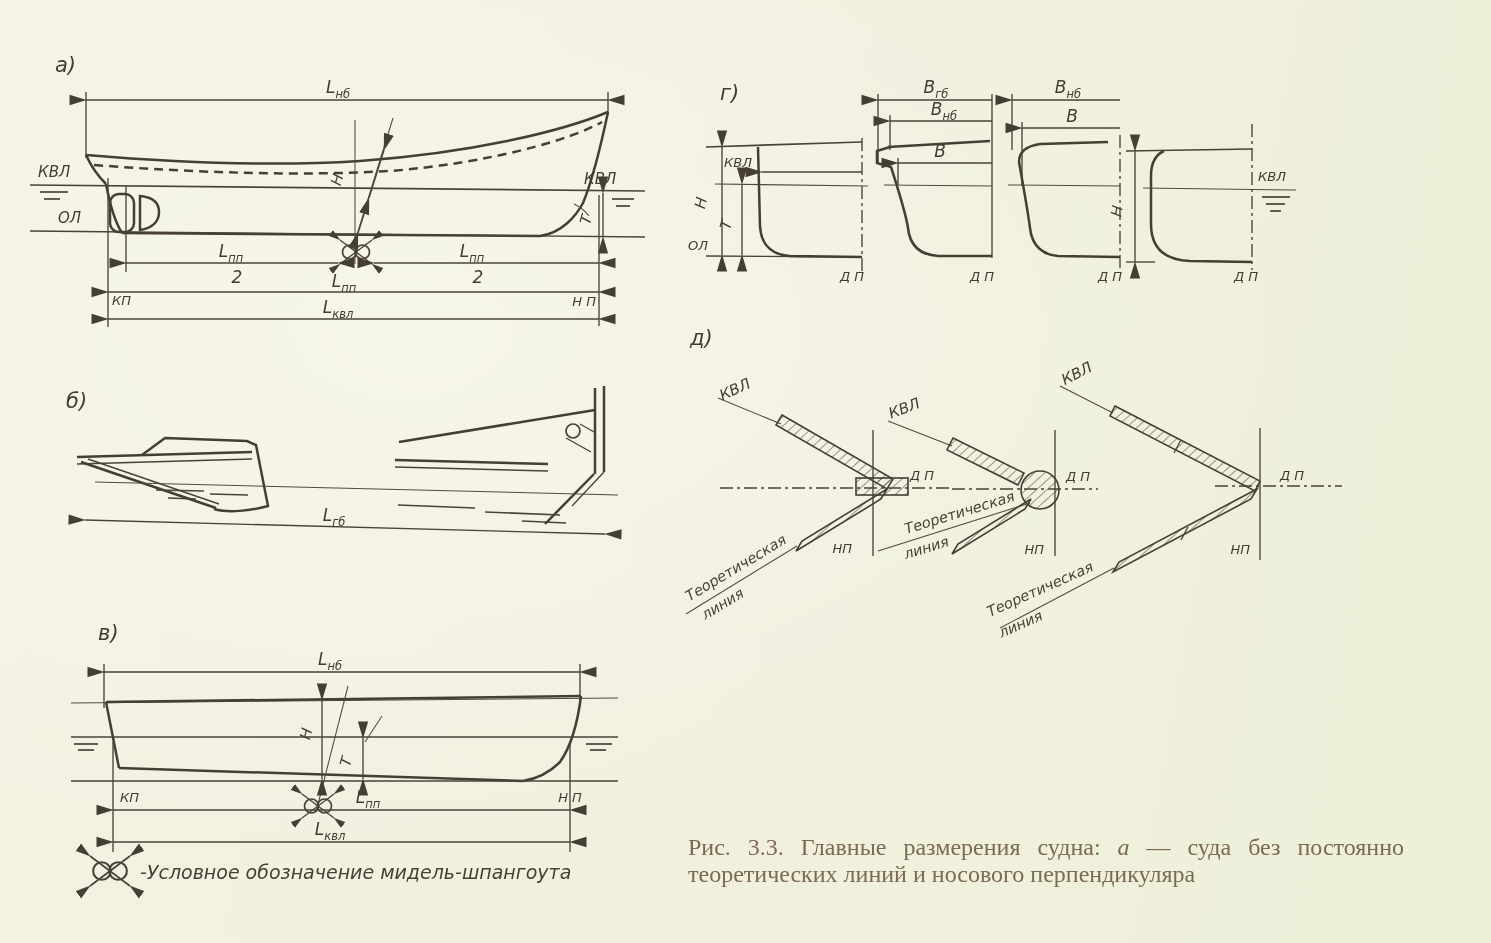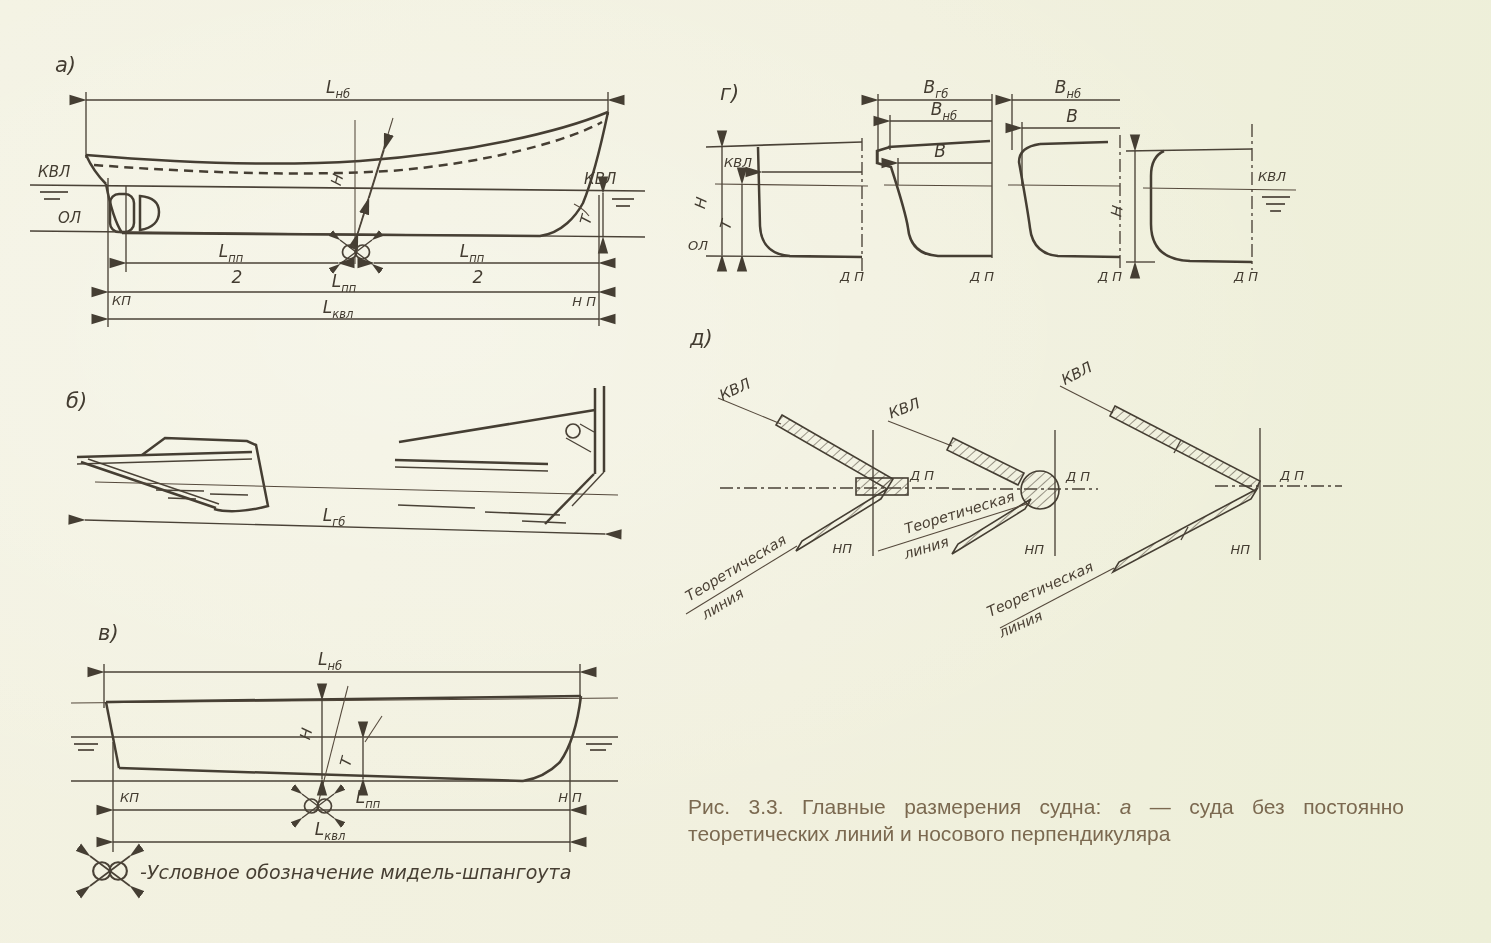--- a/index.html
+++ b/index.html
@@ -19,22 +19,22 @@
   .wave{stroke:#4a4237;stroke-width:1.7;fill:none;}
   .hb{fill:url(#hatch);stroke:#453e33;stroke-width:1.6;}
   text{fill:#433c31;}
   .tag{font-size:21px;font-style:italic;}
   .dim{font-size:17px;font-style:italic;}
   .sub{font-size:11.5px;font-style:italic;}
   .lbl{font-size:15px;font-style:italic;}
   .lbl-s{font-size:13px;font-style:italic;}
   .theor{font-size:14.5px;font-style:italic;fill:#4a4034;}
   .legend-text{font-size:19px;font-style:italic;fill:#473f33;}
-  .caption{position:absolute;left:688px;top:793px;width:716px;
-    font-family:Liberation Sans, sans-serif;font-size:21px;
+  .caption{position:absolute;left:688px;top:834px;width:716px;
+    font-family:Liberation Serif, serif;font-size:24px;
     line-height:27.4px;color:#7b6950;}
   .cap-line{text-align:justify;text-align-last:justify;white-space:normal;}
   .cap-last{text-align:center;text-align-last:left;}
   .it{font-style:italic;}
 </style>
 </head>
 <body>
 
 <div class="paper">
 <svg width="1491" height="943" viewBox="0 0 1491 943">

